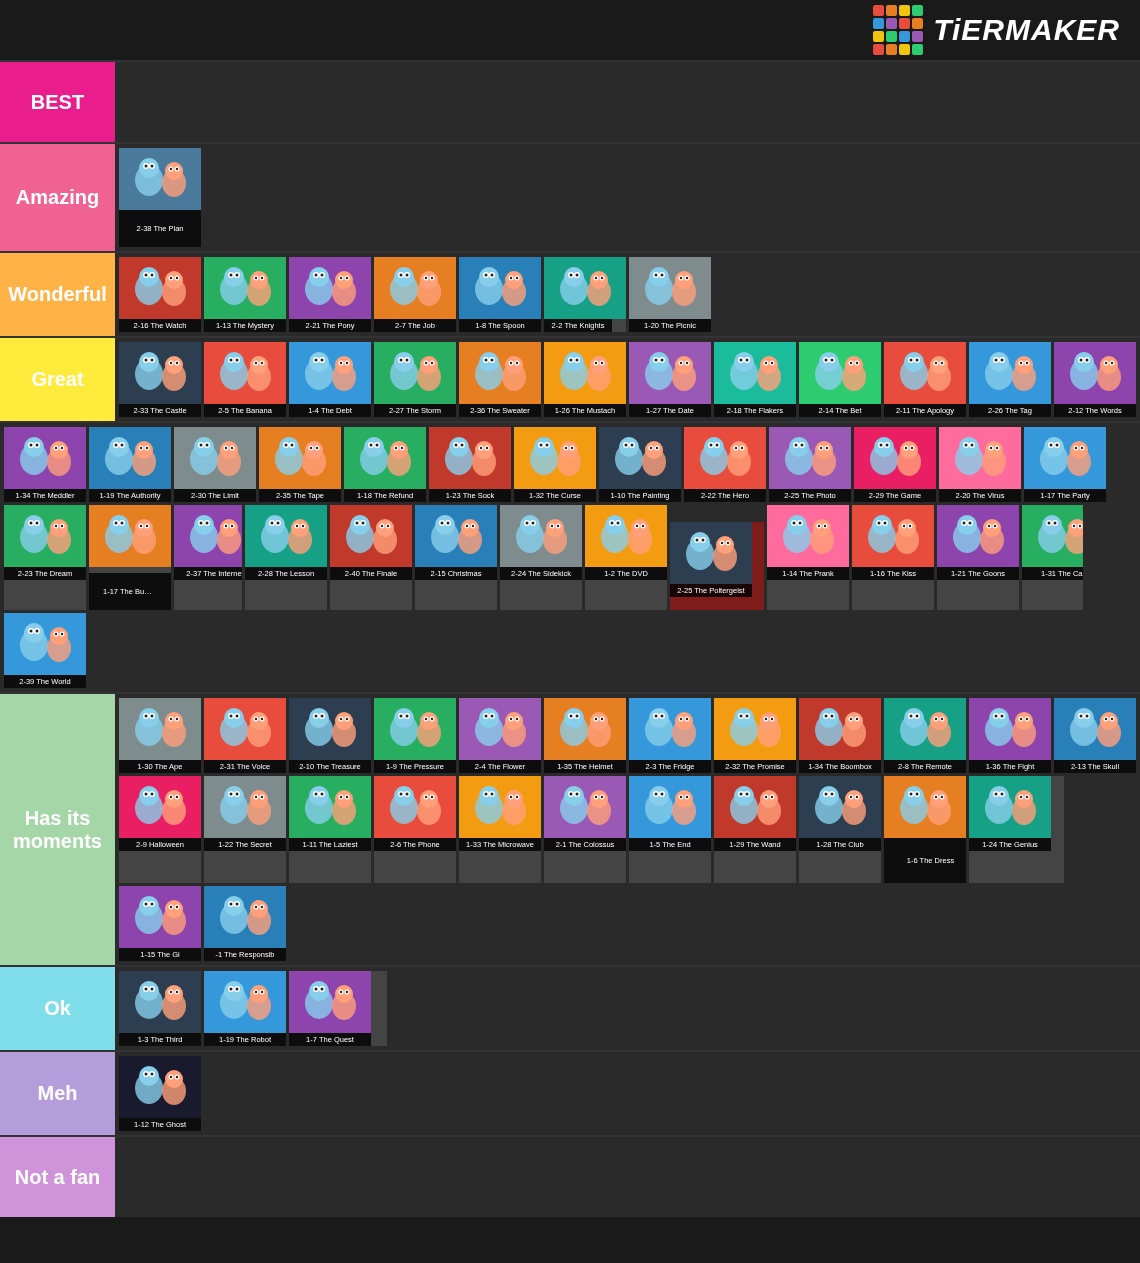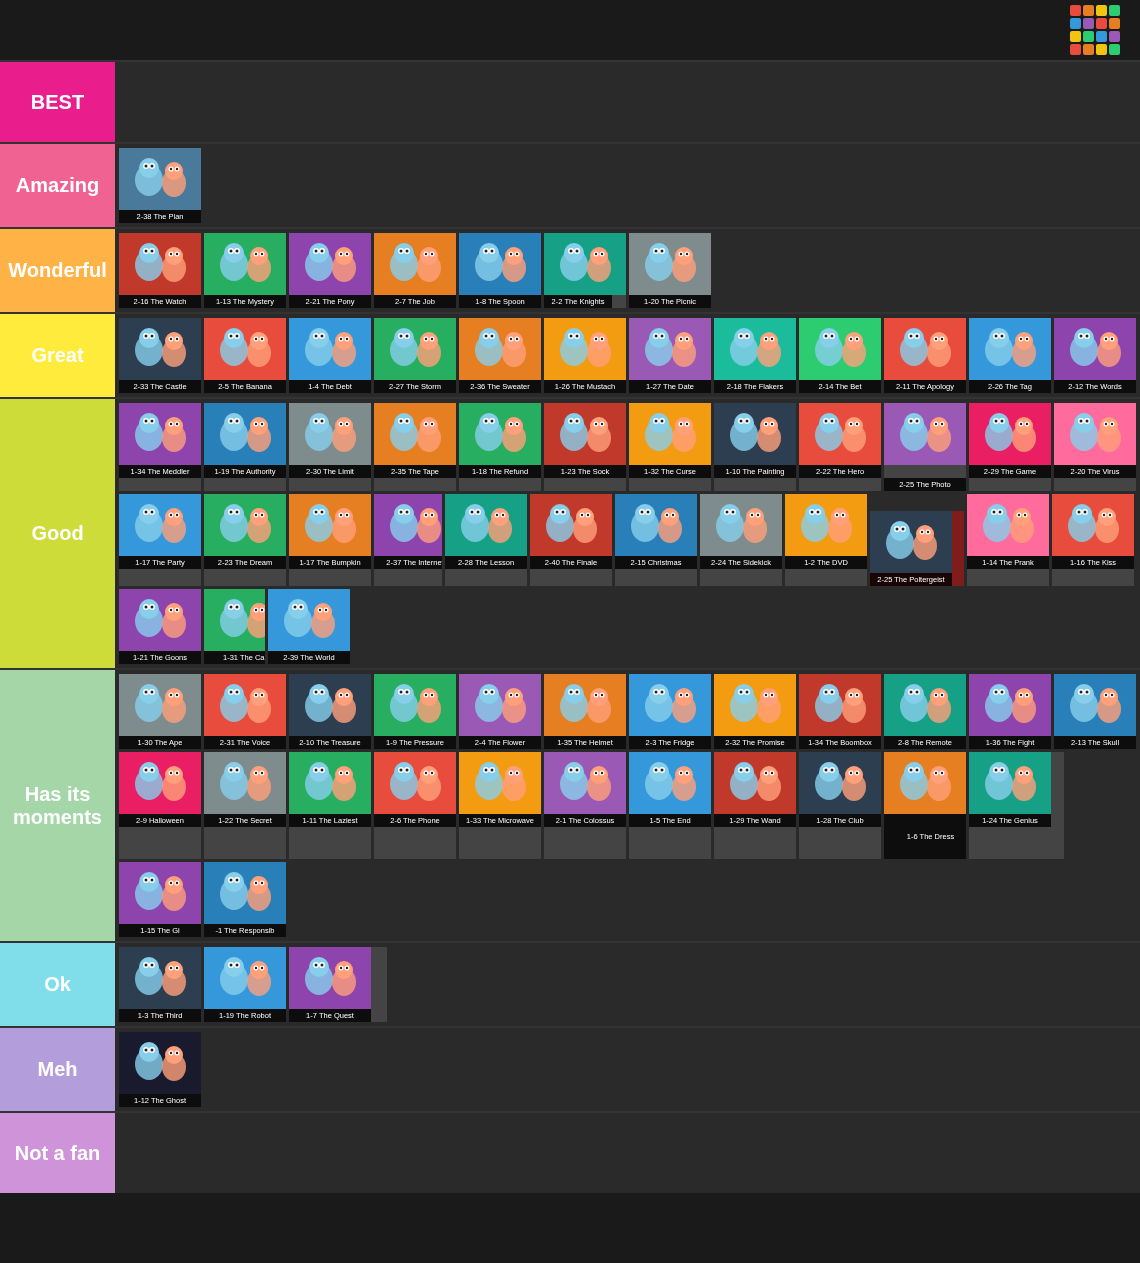--- a/index.html
+++ b/index.html
@@ -54,20 +54,21 @@
         <div style="background:#e67e22;width:11px;height:11px;border-radius:2px;"></div>
         <div style="background:#f1c40f;width:11px;height:11px;border-radius:2px;"></div>
         <div style="background:#2ecc71;width:11px;height:11px;border-radius:2px;"></div>
         <div style="background:#3498db;width:11px;height:11px;border-radius:2px;"></div>
         <div style="background:#9b59b6;width:11px;height:11px;border-radius:2px;"></div>
         <div style="background:#e74c3c;width:11px;height:11px;border-radius:2px;"></div>
         <div style="background:#e67e22;width:11px;height:11px;border-radius:2px;"></div>
         <div style="background:#f1c40f;width:11px;height:11px;border-radius:2px;"></div>
         <div style="background:#2ecc71;width:11px;height:11px;border-radius:2px;"></div>
       </div>
+      <span style="font-size:30px;font-weight:900;color:white;letter-spacing:1px;font-style:italic;font-family:Arial,sans-serif;">TiERMAKER</span>
     </div>
   </div>
 </div>
 
 <div id="tier-list">
     <div class="tier-row" style="display: flex; min-height: 80px; border-top: 2px solid rgb(51, 51, 51);">
       <div class="tier-label" style="width: 115px; min-width: 115px; display: flex; align-items: center; justify-content: center; font-size: 20px; font-weight: bold; color: white; text-align: center; padding: 8px; flex-shrink: 0; background: rgb(233, 30, 140);">BEST</div>
       <div class="tier-content" style="flex: 1 1 0%; background: rgb(42, 42, 42); display: flex; flex-wrap: wrap; align-content: flex-start; padding: 4px; gap: 3px; min-height: 80px;"></div>
     </div>
     <div class="tier-row" style="display: flex; min-height: 80px; border-top: 2px solid rgb(51, 51, 51);">
@@ -82,21 +83,21 @@
     <circle cx="33" cy="18" r="3" fill="white"></circle>
     <circle cx="27" cy="18" r="1.5" fill="#222"></circle>
     <circle cx="33" cy="18" r="1.5" fill="#222"></circle>
     <ellipse cx="55" cy="35" rx="12" ry="14" fill="#FFA07A" opacity="0.8"></ellipse>
     <circle cx="55" cy="23" r="9" fill="#FFA07A"></circle>
     <circle cx="52" cy="21" r="2.5" fill="white"></circle>
     <circle cx="58" cy="21" r="2.5" fill="white"></circle>
     <circle cx="52" cy="21" r="1.2" fill="#222"></circle>
     <circle cx="58" cy="21" r="1.2" fill="#222"></circle>
   </svg></div>
-          <div style="background: rgba(0, 0, 0, 0.8); color: white; font-size: 7.5px; padding: 2px; text-align: center; white-space: nowrap; overflow: hidden; text-overflow: ellipsis; width: 82px; font-family: Arial, sans-serif;">2-38 The Plan</div>
+          <div style="background: rgba(0, 0, 0, 0.8); color: white; font-size: 7.5px; padding: 14px; text-align: center; white-space: nowrap; overflow: hidden; text-overflow: ellipsis; width: 82px; font-family: Arial, sans-serif;">2-38 The Plan</div>
         </div>
       </div>
     </div>
     <div class="tier-row" style="display: flex; min-height: 80px; border-top: 2px solid rgb(51, 51, 51);">
       <div class="tier-label" style="width: 115px; min-width: 115px; display: flex; align-items: center; justify-content: center; font-size: 20px; font-weight: bold; color: white; text-align: center; padding: 8px; flex-shrink: 0; background: rgb(255, 179, 71);">Wonderful</div>
       <div class="tier-content" style="flex: 1 1 0%; background: rgb(42, 42, 42); display: flex; flex-wrap: wrap; align-content: flex-start; padding: 4px; gap: 3px; min-height: 80px;">
         <div style="width: 82px; flex-shrink: 0; background: rgb(68, 68, 68); overflow: hidden; cursor: pointer;">
           <div style="width: 82px; height: 62px; overflow: hidden;"><svg width="82" height="62" xmlns="http://www.w3.org/2000/svg">
     <rect width="82" height="62" fill="#c0392b"></rect>
     <ellipse cx="30" cy="32" rx="14" ry="16" fill="#87CEEB" opacity="0.8"></ellipse>
@@ -439,21 +440,20 @@
     <circle cx="52" cy="21" r="2.5" fill="white"></circle>
     <circle cx="58" cy="21" r="2.5" fill="white"></circle>
     <circle cx="52" cy="21" r="1.2" fill="#222"></circle>
     <circle cx="58" cy="21" r="1.2" fill="#222"></circle>
   </svg></div>
           <div style="background: rgba(0, 0, 0, 0.8); color: white; font-size: 7.5px; padding: 2px; text-align: center; white-space: nowrap; overflow: hidden; text-overflow: ellipsis; width: 82px; font-family: Arial, sans-serif;">2-12 The Words</div>
         </div>
       </div>
     </div>
     <div class="tier-row" style="display: flex; min-height: 80px; border-top: 2px solid rgb(51, 51, 51);">
-      <div class="tier-label" style="width: 115px; min-width: 115px; display: flex; align-items: center; justify-content: center; font-size: 20px; font-weight: bold; color: white; text-align: center; padding: 8px; flex-shrink: 0; background: rgb(205, 220, 57);">Good</div>
       <div class="tier-content" style="flex: 1 1 0%; background: rgb(42, 42, 42); display: flex; flex-wrap: wrap; align-content: flex-start; padding: 4px; gap: 3px; min-height: 80px;">
         <div style="width: 82px; flex-shrink: 0; background: rgb(68, 68, 68); overflow: hidden; cursor: pointer;">
           <div style="width: 82px; height: 62px; overflow: hidden;"><svg width="82" height="62" xmlns="http://www.w3.org/2000/svg">
     <rect width="82" height="62" fill="#8e44ad"></rect>
     <ellipse cx="30" cy="32" rx="14" ry="16" fill="#87CEEB" opacity="0.8"></ellipse>
     <circle cx="30" cy="20" r="10" fill="#87CEEB"></circle>
     <circle cx="27" cy="18" r="3" fill="white"></circle>
     <circle cx="33" cy="18" r="3" fill="white"></circle>
     <circle cx="27" cy="18" r="1.5" fill="#222"></circle>
     <circle cx="33" cy="18" r="1.5" fill="#222"></circle>
@@ -619,21 +619,21 @@
     <circle cx="33" cy="18" r="3" fill="white"></circle>
     <circle cx="27" cy="18" r="1.5" fill="#222"></circle>
     <circle cx="33" cy="18" r="1.5" fill="#222"></circle>
     <ellipse cx="55" cy="35" rx="12" ry="14" fill="#FFA07A" opacity="0.8"></ellipse>
     <circle cx="55" cy="23" r="9" fill="#FFA07A"></circle>
     <circle cx="52" cy="21" r="2.5" fill="white"></circle>
     <circle cx="58" cy="21" r="2.5" fill="white"></circle>
     <circle cx="52" cy="21" r="1.2" fill="#222"></circle>
     <circle cx="58" cy="21" r="1.2" fill="#222"></circle>
   </svg></div>
-          <div style="background: rgba(0, 0, 0, 0.8); color: white; font-size: 7.5px; padding: 2px; text-align: center; white-space: nowrap; overflow: hidden; text-overflow: ellipsis; width: 82px; font-family: Arial, sans-serif; margin-top: 13px;">2-25 The Photo</div>
+          <div style="background: rgba(0, 0, 0, 0.8); color: white; font-size: 7.5px; padding: 2px; text-align: center; white-space: nowrap; overflow: hidden; text-overflow: ellipsis; width: 82px; font-family: Arial, sans-serif;">2-25 The Photo</div>
         </div>
         <div style="width: 82px; flex-shrink: 0; background: rgb(68, 68, 68); overflow: hidden; cursor: pointer;">
           <div style="width: 82px; height: 62px; overflow: hidden;"><svg width="82" height="62" xmlns="http://www.w3.org/2000/svg">
     <rect width="82" height="62" fill="#e91e63"></rect>
     <ellipse cx="30" cy="32" rx="14" ry="16" fill="#87CEEB" opacity="0.8"></ellipse>
     <circle cx="30" cy="20" r="10" fill="#87CEEB"></circle>
     <circle cx="27" cy="18" r="3" fill="white"></circle>
     <circle cx="33" cy="18" r="3" fill="white"></circle>
     <circle cx="27" cy="18" r="1.5" fill="#222"></circle>
     <circle cx="33" cy="18" r="1.5" fill="#222"></circle>
@@ -709,21 +709,21 @@
     <circle cx="33" cy="18" r="3" fill="white"></circle>
     <circle cx="27" cy="18" r="1.5" fill="#222"></circle>
     <circle cx="33" cy="18" r="1.5" fill="#222"></circle>
     <ellipse cx="55" cy="35" rx="12" ry="14" fill="#FFA07A" opacity="0.8"></ellipse>
     <circle cx="55" cy="23" r="9" fill="#FFA07A"></circle>
     <circle cx="52" cy="21" r="2.5" fill="white"></circle>
     <circle cx="58" cy="21" r="2.5" fill="white"></circle>
     <circle cx="52" cy="21" r="1.2" fill="#222"></circle>
     <circle cx="58" cy="21" r="1.2" fill="#222"></circle>
   </svg></div>
-          <div style="background: rgba(0, 0, 0, 0.8); color: white; font-size: 7.5px; padding: 2px; text-align: center; white-space: nowrap; overflow: hidden; text-overflow: ellipsis; width: 82px; font-family: Arial, sans-serif;">1-17 The Bumpkin</div>
+          <div style="background: rgba(0, 0, 0, 0.8); color: white; font-size: 7.5px; padding: 14px; text-align: center; white-space: nowrap; overflow: hidden; text-overflow: ellipsis; width: 82px; font-family: Arial, sans-serif; margin-top: 6px;">1-17 The Bumpkin</div>
         </div>
         <div style="width: 68px; flex-shrink: 0; background: rgb(68, 68, 68); overflow: hidden; cursor: pointer;">
           <div style="width: 82px; height: 62px; overflow: hidden;"><svg width="82" height="62" xmlns="http://www.w3.org/2000/svg">
     <rect width="82" height="62" fill="#8e44ad"></rect>
     <ellipse cx="30" cy="32" rx="14" ry="16" fill="#87CEEB" opacity="0.8"></ellipse>
     <circle cx="30" cy="20" r="10" fill="#87CEEB"></circle>
     <circle cx="27" cy="18" r="3" fill="white"></circle>
     <circle cx="33" cy="18" r="3" fill="white"></circle>
     <circle cx="27" cy="18" r="1.5" fill="#222"></circle>
     <circle cx="33" cy="18" r="1.5" fill="#222"></circle>

